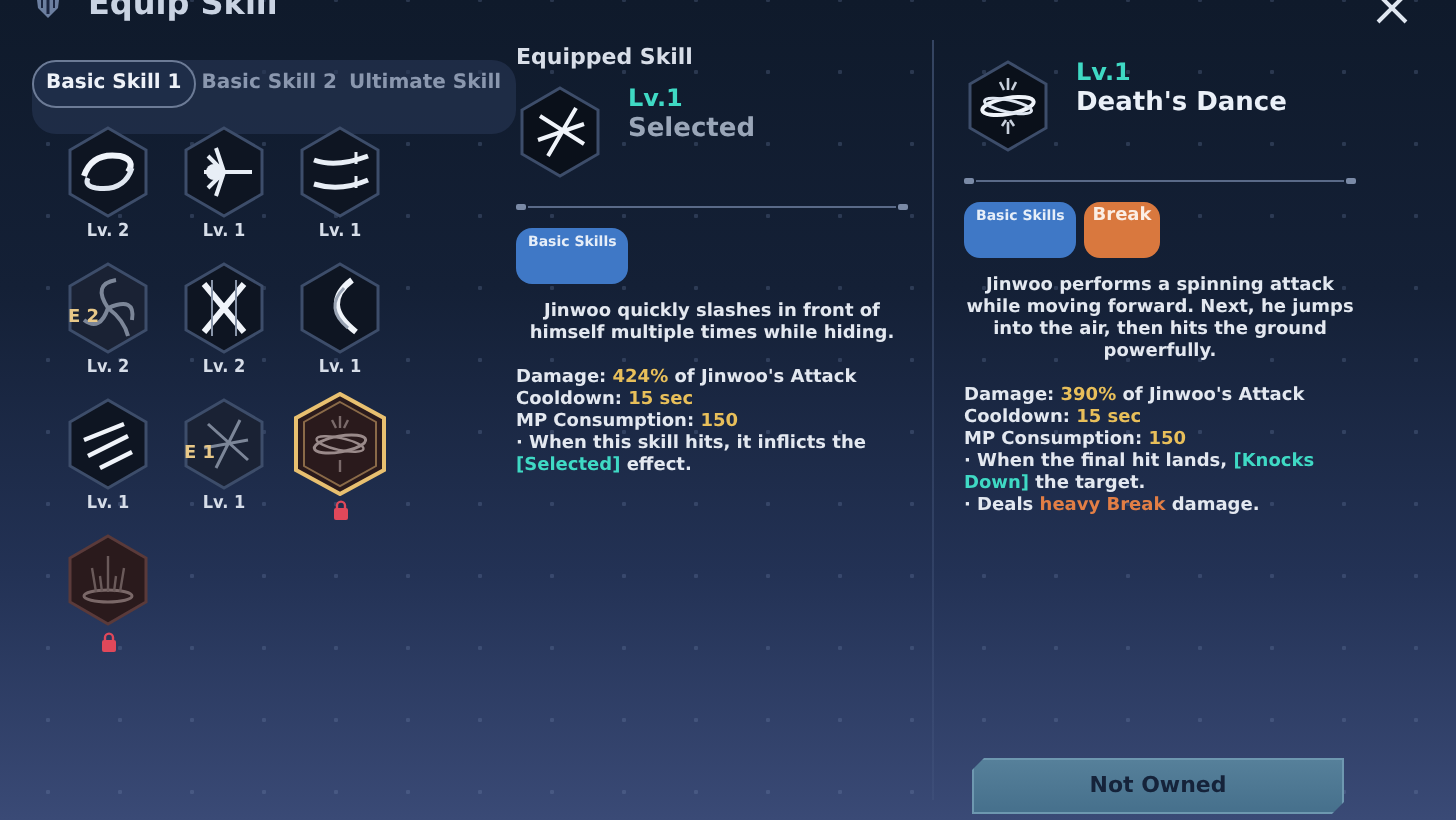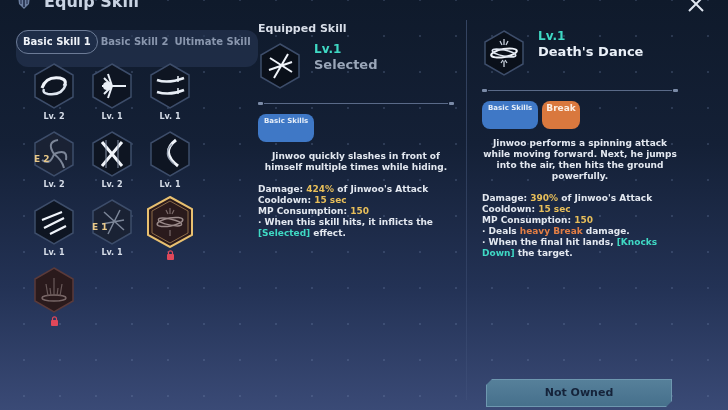--- a/index.html
+++ b/index.html
@@ -241,18 +241,18 @@
   </div>
   <div class="tags">
     <span class="tag">Basic Skills</span>
     <span class="tag orange">Break</span>
   </div>
   <div class="desc">Jinwoo performs a spinning attack while moving forward. Next, he jumps into the air, then hits the ground powerfully.</div>
   <div class="stats">
     <div><span>Damage: </span><span class="y">390%</span><span> of Jinwoo's Attack</span></div>
     <div><span>Cooldown: </span><span class="y">15 sec</span></div>
     <div><span>MP Consumption: </span><span class="y">150</span></div>
+    <div><span> · When the final hit lands, </span><span class="c">[Knocks Down]</span><span> the target.</span></div>
     <div><span> · Deals </span><span class="o">heavy Break</span><span> damage.</span></div>
-    <div><span> · When the final hit lands, </span><span class="c">[Knocks Down]</span><span> the target.</span></div>
   </div>
 </div>
 
 <div class="btn">Not Owned</div>
 
 </body></html>

